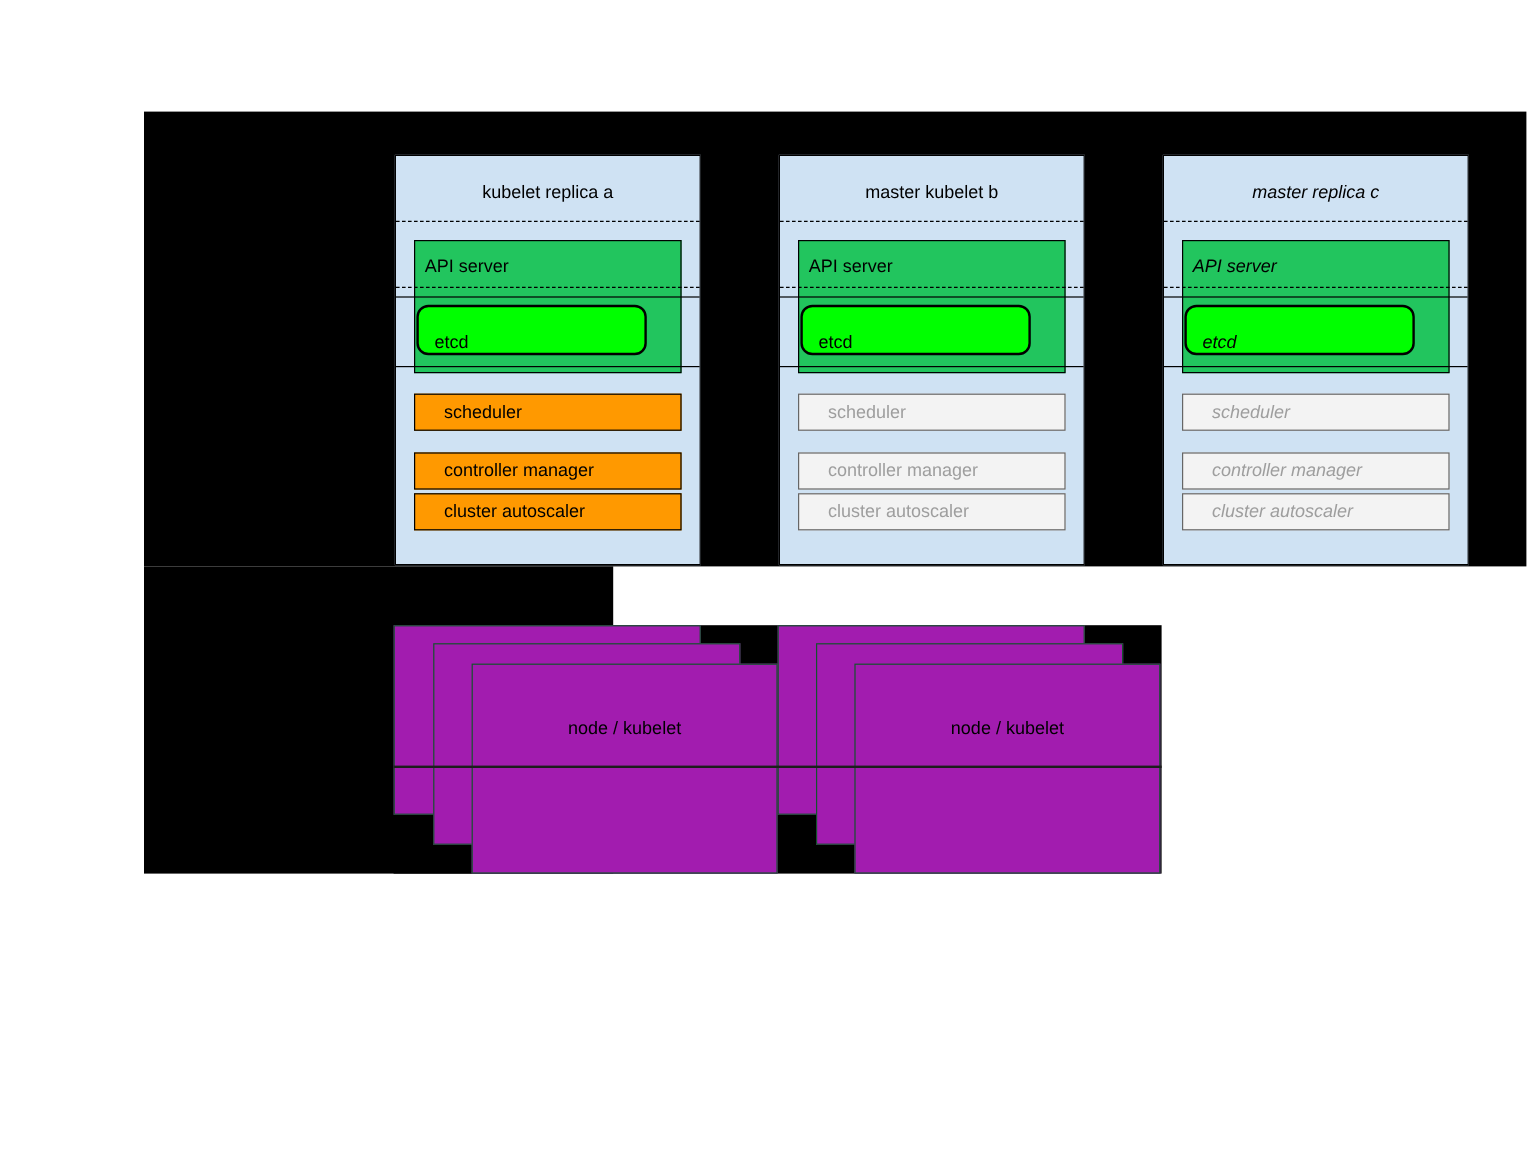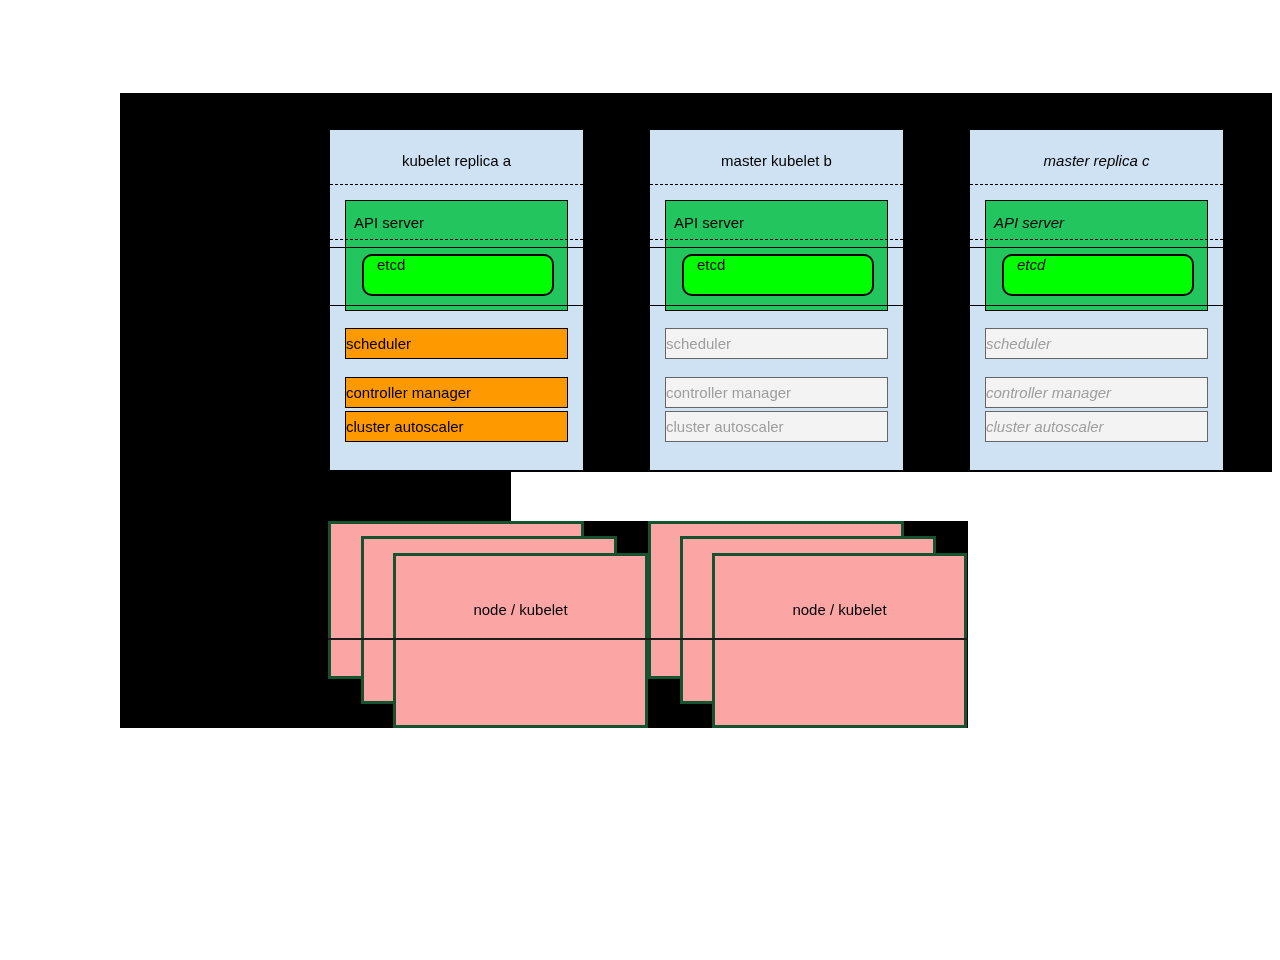--- a/index.html
+++ b/index.html
@@ -31,42 +31,42 @@
   .solid1 { top:117px; border-top:1px solid  #000; }
   .solid2 { top:175px; border-top:1px solid  #000; }
 
   .api-box {
     position:absolute; left:15px; top:70px; width:223px; height:111px;
     background:#22c55e; border:1px solid #000; box-sizing:border-box; z-index:3;
   }
   .api-label { position:absolute; top:13px; left:8px; font-size:15px; color:#000; }
 
   .etcd-box {
-    position:absolute; left:16px; top:53px; width:192px; height:42px;
+    position:absolute; left:1px; top:53px; width:192px; height:42px;
     background:#00ff00; border:2px solid #000; border-radius:10px;
-    box-sizing:border-box; display:flex; align-items:flex-start; z-index:4;
+    box-sizing:border-box; display:flex; align-items:flex-end; z-index:4;
   }
   .etcd-label { padding-left:13px; font-size:15px; color:#000; }
 
   .comp {
     position:absolute; left:15px; width:223px; height:31px;
     box-sizing:border-box; border:1px solid #000; background:#ff9900;
-    display:flex; align-items:center; padding-left:0;
+    display:flex; align-items:center; padding-left:24px;
     font-size:15px; color:#000; z-index:3;
   }
   .comp-sched { top:198px; }
   .comp-cm    { top:247px; }
   .comp-ca    { top:281px; }
   .comp.inactive {
     background:#f3f3f3; border:1px solid #666666; color:#9e9e9e;
   }
 
   
   .node-box {
-    position:absolute; background:#fca5a5; border:3px solid #14532d;
+    position:absolute; background:#a21caf; border:1px solid #14532d;
     box-sizing:border-box;
   }
   .nb-back   { width:256px; height:158px; top:521px; z-index:2; }
   .nb-middle { width:256px; height:168px; top:536px; z-index:3; }
   .nb-front  { width:255px; height:175px; top:553px; z-index:4; }
   #n1-back   { left:328px; }  #n1-middle { left:361px; }  #n1-front { left:393px; }
   #n2-back   { left:648px; }  #n2-middle { left:680px; }  #n2-front { left:712px; }
 
   .node-label {
     position:absolute; top:45px; left:0; width:100%; text-align:center;

